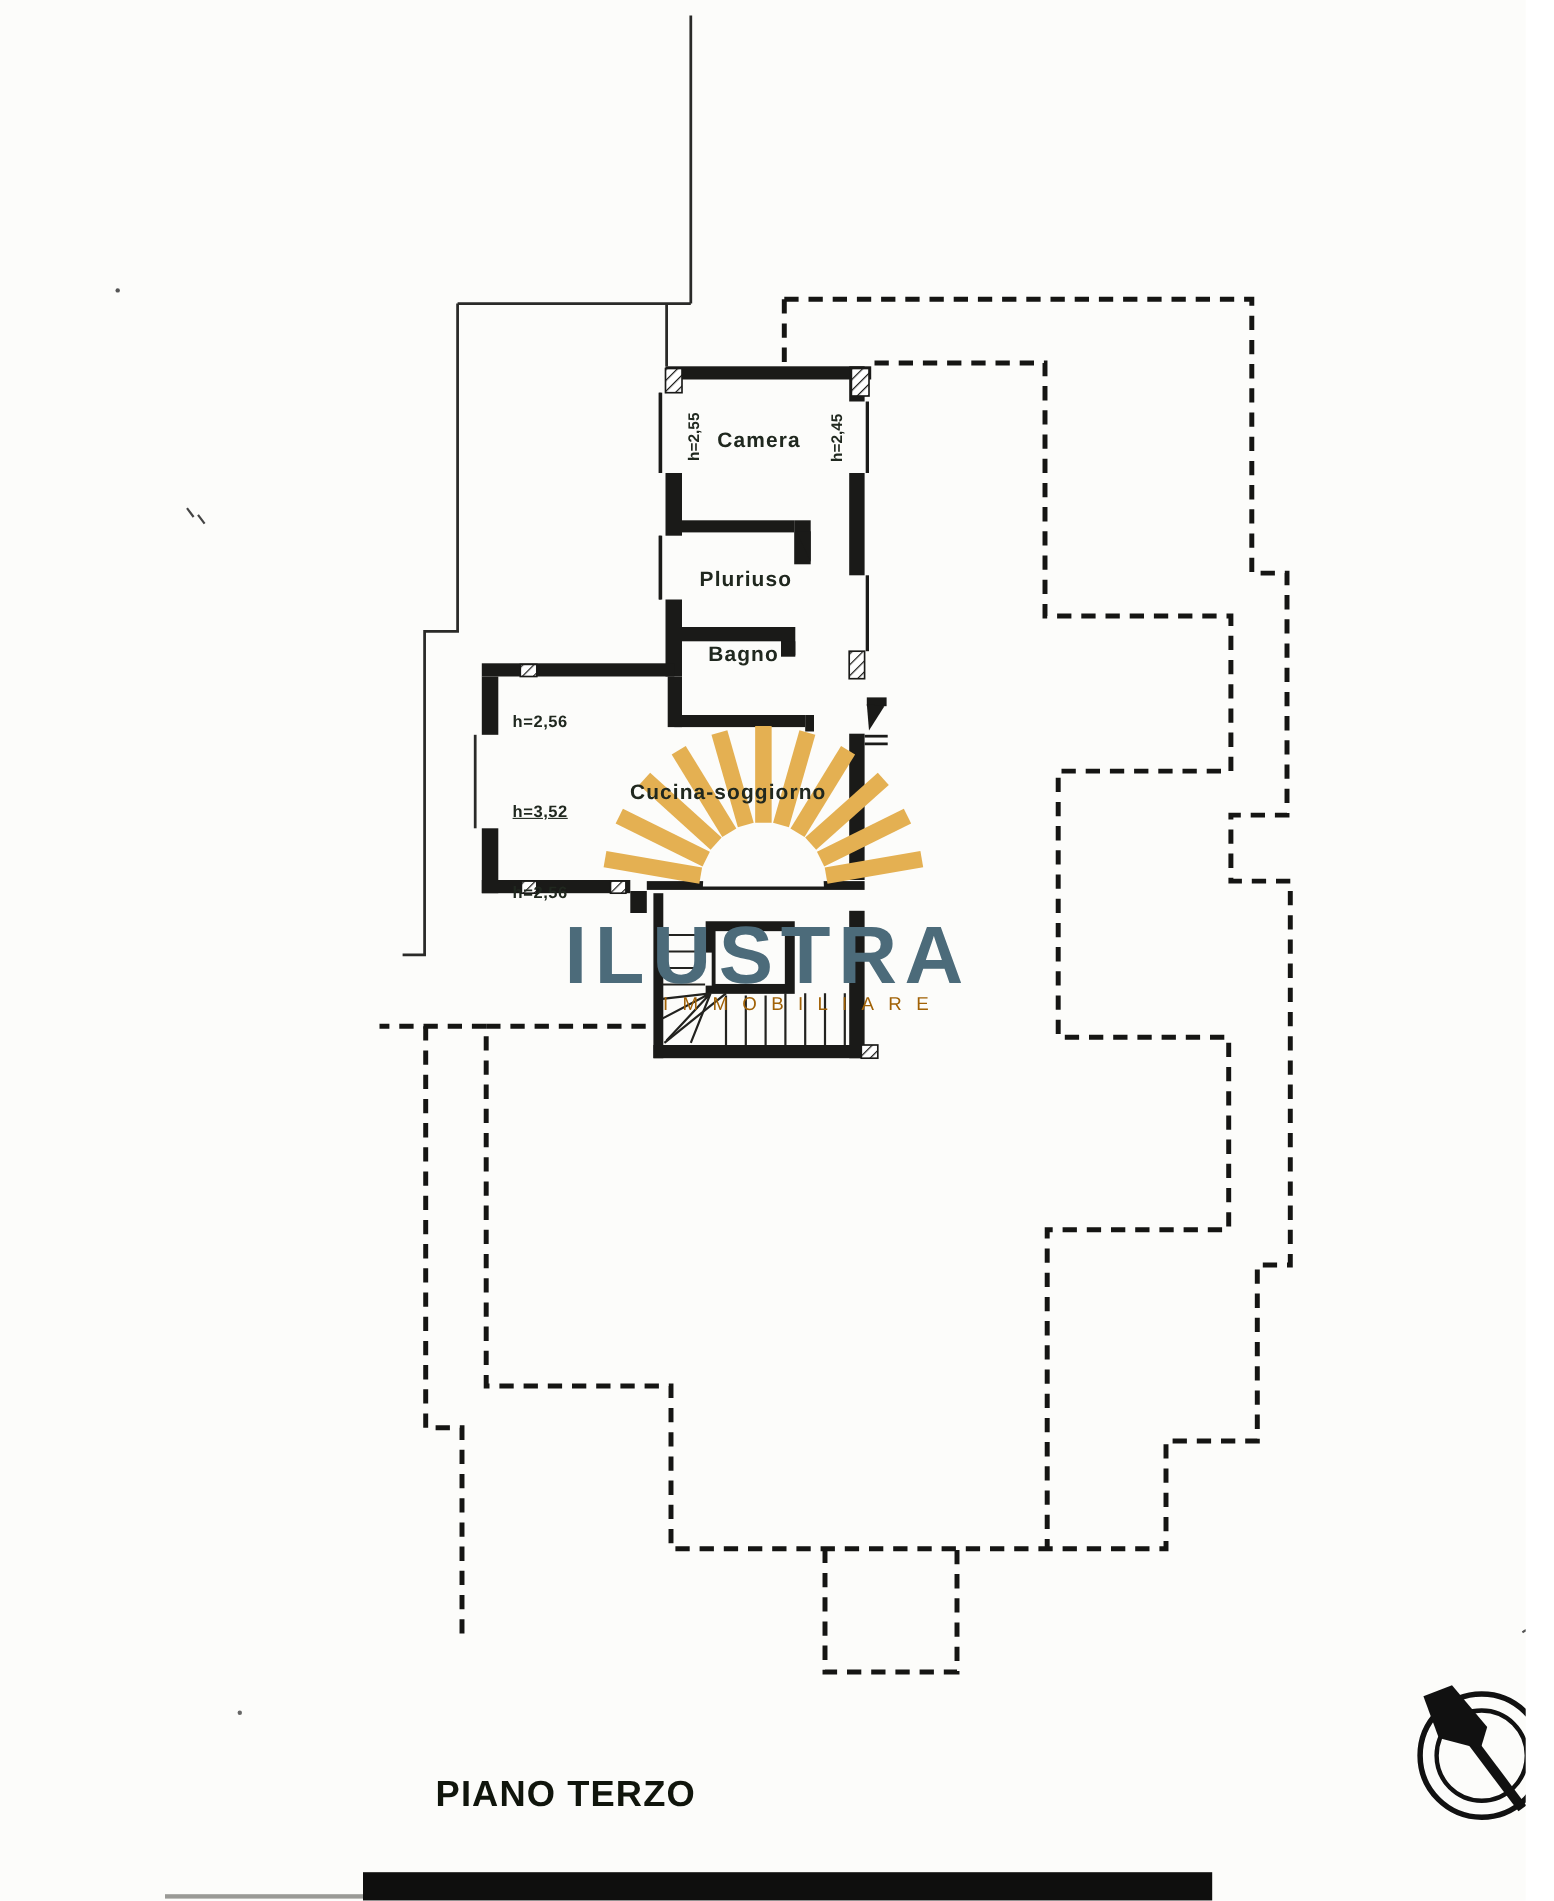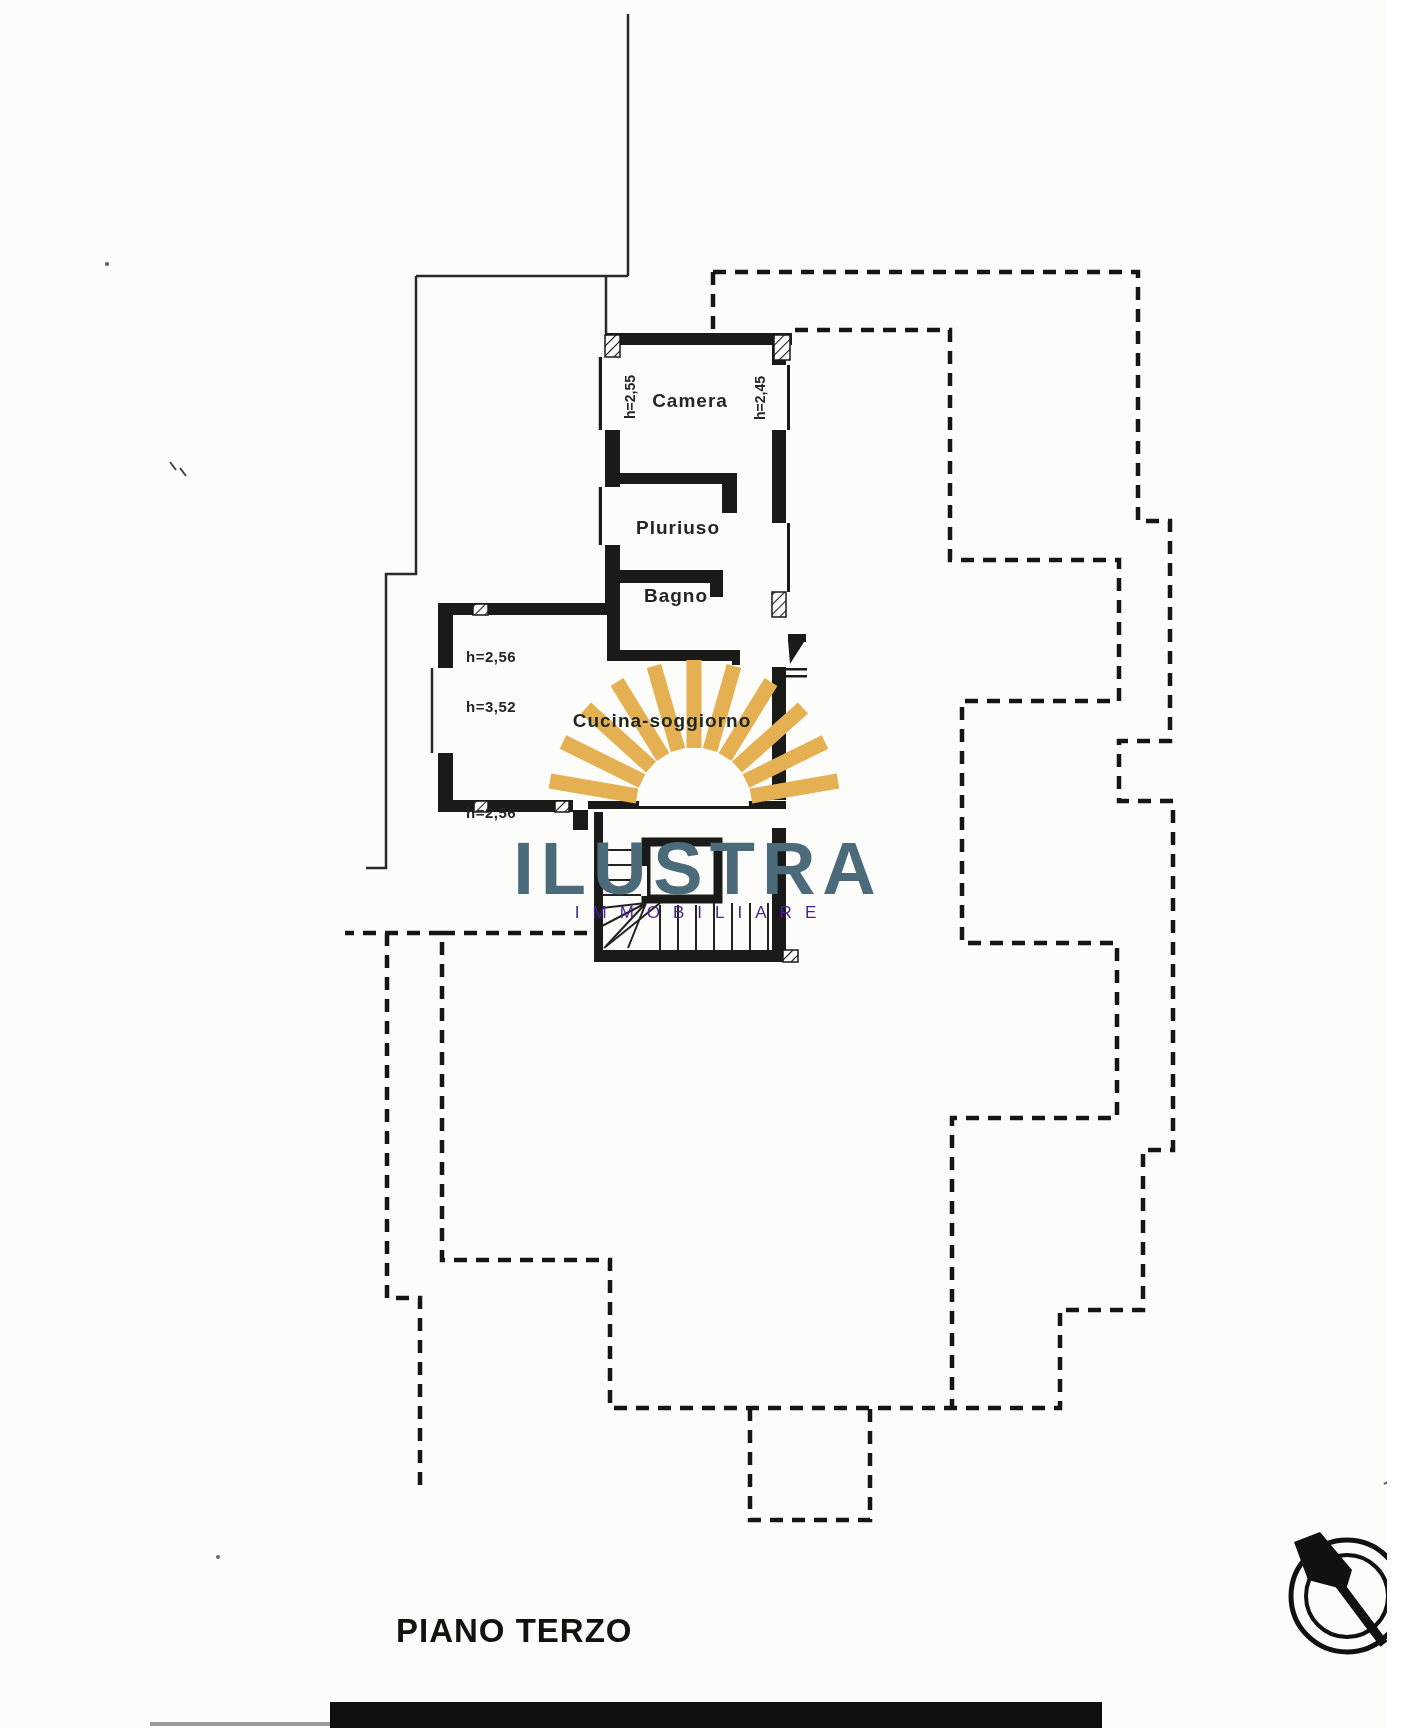--- a/index.html
+++ b/index.html
@@ -53,25 +53,25 @@
     left:698px;top:868px;
     transform:translate(-50%,-50%);
     font-weight:bold;
     font-size:74px;
     letter-spacing:7px;
     color:#4c6b7a;
     white-space:nowrap;
   }
   .tagline{
     position:absolute;
-    left:702px;top:913px;
+    left:730px;top:913px;
     transform:translate(-50%,-50%);
     font-size:17px;
     letter-spacing:13px;
-    color:#4c1d95;
+    color:#a16207;
     white-space:nowrap;
   }
 </style>
 </head>
 <body>
 
 <div class="page">
 
   <svg class="plan" width="1413" height="1728" viewBox="0 0 1413 1728">
     <defs>
@@ -207,21 +207,21 @@
       <polygon points="1294,1542 1320,1532 1352,1570 1346,1590 1308,1580" fill="#111"></polygon>
     </g>
   </svg>
 
   <div class="lbl" style="left:690px;top:401px;">Camera</div>
   <div class="lbl" style="left:678px;top:528px;">Pluriuso</div>
   <div class="lbl" style="left:676px;top:596px;">Bagno</div>
   <div class="lbl" style="left:662px;top:721px;">Cucina-soggiorno</div>
 
   <div class="lbl-h" style="left:466px;top:632px;">h=2,56</div>
-  <div class="lbl-h" style="left:466px;top:682px;">h=3,52</div>
+  <div class="lbl-h" style="left:466px;top:714px;text-decoration:underline;">h=3,52</div>
   <div class="lbl-h" style="left:466px;top:788px;">h=2,56</div>
   <div class="lbl-rot" style="left:630px;top:397px;">h=2,55</div>
   <div class="lbl-rot" style="left:760px;top:398px;">h=2,45</div>
 
   <div class="brand">ILUSTRA</div>
   <div class="tagline">IMMOBILIARE</div>
 
   <div class="floor-title">PIANO TERZO</div>
 
 </div>

